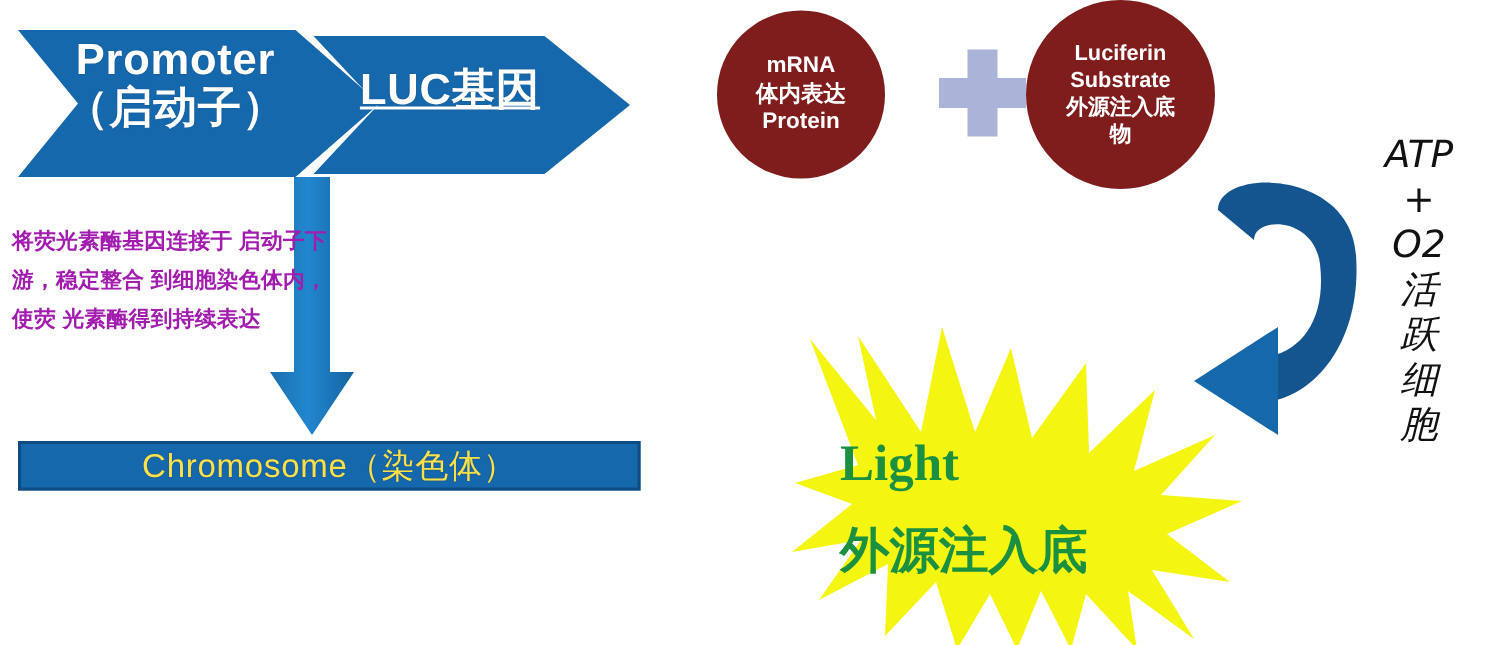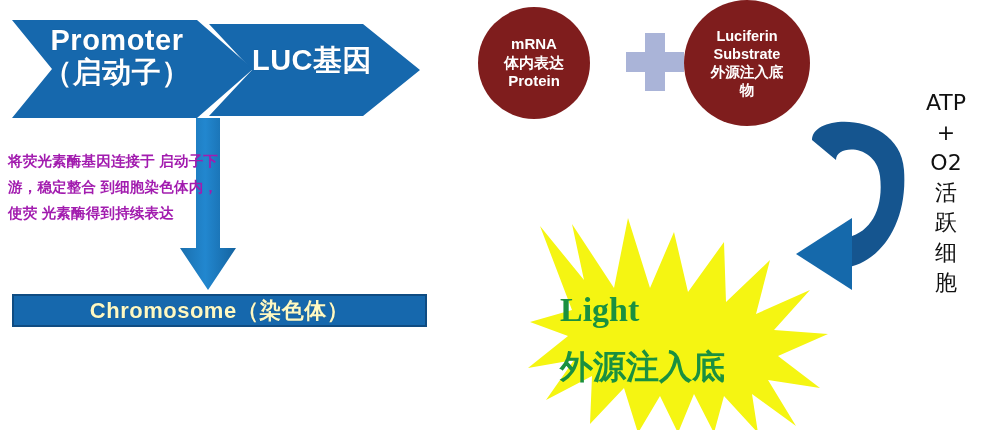--- a/index.html
+++ b/index.html
@@ -23,42 +23,43 @@
     line-height:1.12;
     white-space:pre-line;
     text-shadow:0 0 1px rgba(0,0,0,.25);
     pointer-events:none;
   }
   #promoter-label{
     left:22px;top:24px;width:190px;
     font-size:29px;
   }
   #luc-label{
-    left:232px;top:44px;width:160px;
+    left:220px;top:44px;width:160px;
     font-size:29px;
+    text-decoration:underline;
   }
 
   
   #desc{
     position:absolute;left:8px;top:148px;width:215px;
     font-size:14.5px;color:#a21caf;font-weight:bold;
     line-height:26px;letter-spacing:.2px;
   }
 
   
   #chromosome-bar{
     position:absolute;left:12px;top:294px;width:415px;height:33px;
     background:#1668ad;
     border:2px solid #0f4c82;
     box-sizing:border-box;
   }
   #chromosome-label{
     position:absolute;inset:0;
     display:flex;align-items:center;justify-content:center;
-    color:#fef9c3;font-weight:bold;font-size:22px;letter-spacing:.5px;
+    color:#fde047;font-weight:normal;font-size:22px;letter-spacing:.5px;
     text-shadow:0 0 1px rgba(0,0,0,.3);
   }
 
   
   .bubble{
     position:absolute;border-radius:50%;
     background:#7f1d1d;
     display:flex;align-items:center;justify-content:center;
     text-align:center;color:#ffffff;font-weight:bold;
     line-height:1.25;white-space:pre-line;
@@ -68,23 +69,24 @@
 
   
   #plus-icon{position:absolute;left:626px;top:33px;width:58px;height:58px;}
   #plus-icon .bar{position:absolute;background:#aab4d8;}
   #plus-icon .bar.h{left:0;top:19px;width:58px;height:20px;}
   #plus-icon .bar.v{left:19px;top:0;width:20px;height:58px;}
 
   
   #atp-text{
     position:absolute;left:916px;top:88px;width:60px;
-    text-align:center;color:#111111;font-size:22px;line-height:30px;
+    text-align:center;color:#111111;font-size:25px;line-height:30px;
     font-family:"DejaVu Sans","Liberation Sans",sans-serif;
     white-space:pre-line;
+    font-style:italic;
   }
 
   
   #starburst{position:absolute;left:528px;top:218px;width:300px;height:215px;}
   #light-label{
     position:absolute;left:560px;top:272px;width:230px;
     text-align:left;color:#1a9040;font-weight:bold;
     white-space:pre-line;pointer-events:none;
   }
   #light-label .en{display:block;font-size:34px;line-height:40px;

